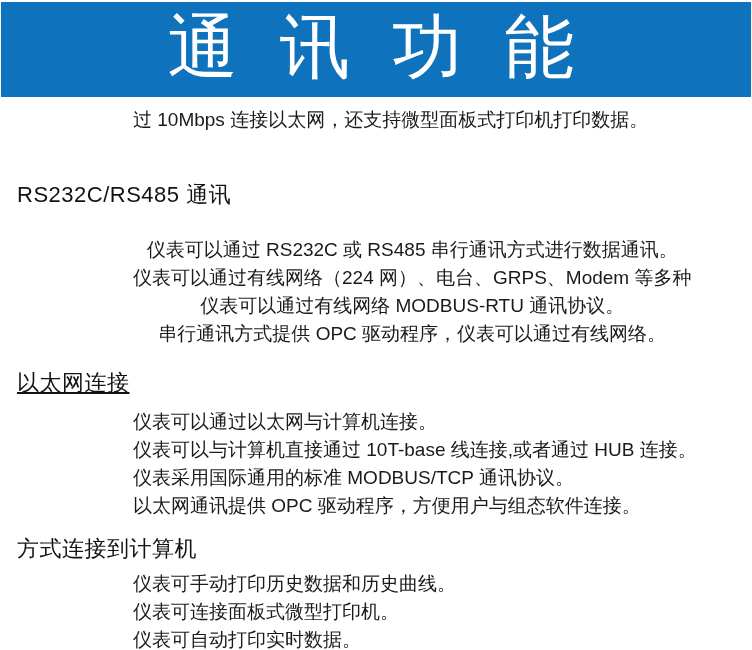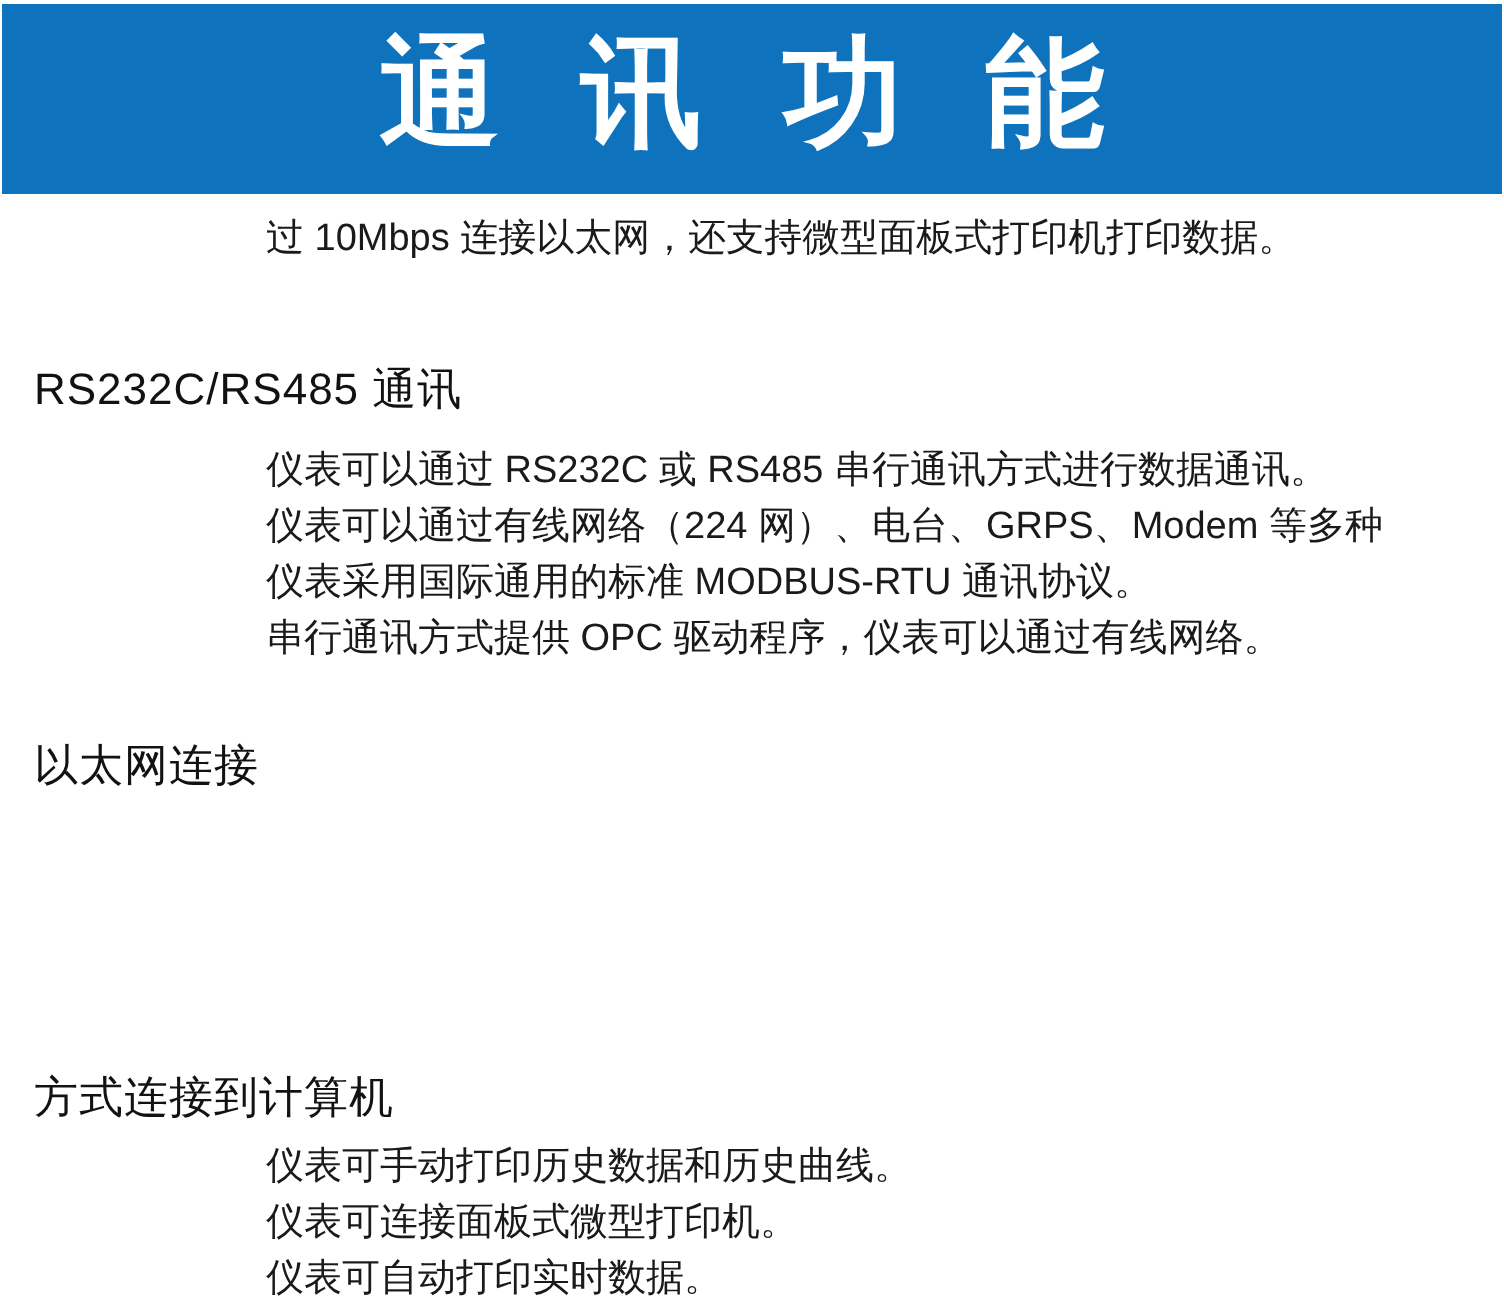--- a/index.html
+++ b/index.html
@@ -19,22 +19,22 @@
     position: absolute;
     left: 1px; top: 2px;
     width: 750px; height: 95px;
     background: #0e72bc;
     display: flex;
     align-items: center;
     justify-content: center;
   }
   .banner-title {
     color: #ffffff;
-    font-size: 60px;
-    font-weight: bold;
+    font-size: 70px;
+    font-weight: normal;
     letter-spacing: 10px;
     white-space: nowrap;
     font-family: "DejaVu Sans", "Liberation Sans", sans-serif;
     transform: translateY(-2px);
   }
   .intro {
     position: absolute;
     left: 133px; top: 106px;
     font-size: 19px;
     line-height: 28px;
@@ -52,22 +52,22 @@
   .section-body {
     position: absolute;
     left: 133px;
     font-size: 19px;
     line-height: 28px;
     color: #1a1a1a;
   }
   .section-body .line { white-space: nowrap; }
 
   .heading-rs  { top: 180px; }
-  .body-rs     { top: 222px; }
-  .heading-eth { top: 368px; }
+  .body-rs     { top: 236px; text-align: center; }
+  .heading-eth { top: 368px; text-decoration: underline; }
   .body-eth    { top: 408px; }
   .heading-prn { top: 534px; }
   .body-prn    { top: 570px; }
 </style>
 </head>
 <body>
 
 <div class="page">
 
   <div class="banner">
@@ -75,25 +75,31 @@
   </div>
 
   <div class="intro">
     <div class="line">过 10Mbps 连接以太网，还支持微型面板式打印机打印数据。</div>
   </div>
 
   <div class="section-heading heading-rs">RS232C/RS485 通讯</div>
   <div class="section-body body-rs">
     <div class="line">仪表可以通过 RS232C 或 RS485 串行通讯方式进行数据通讯。</div>
     <div class="line">仪表可以通过有线网络（224 网）、电台、GRPS、Modem 等多种</div>
-    <div class="line">仪表采用国际通用的标准 MODBUS-RTU 通讯协议。</div>
+    <div class="line">仪表可以通过有线网络 MODBUS-RTU 通讯协议。</div>
     <div class="line">串行通讯方式提供 OPC 驱动程序，仪表可以通过有线网络。</div>
   </div>
 
   <div class="section-heading heading-eth">以太网连接</div>
+  <div class="section-body body-eth">
+    <div class="line">仪表可以通过以太网与计算机连接。</div>
+    <div class="line">仪表可以与计算机直接通过 10T-base 线连接,或者通过 HUB 连接。</div>
+    <div class="line">仪表采用国际通用的标准 MODBUS/TCP 通讯协议。</div>
+    <div class="line">以太网通讯提供 OPC 驱动程序，方便用户与组态软件连接。</div>
+  </div>
 
   <div class="section-heading heading-prn">方式连接到计算机</div>
   <div class="section-body body-prn">
     <div class="line">仪表可手动打印历史数据和历史曲线。</div>
     <div class="line">仪表可连接面板式微型打印机。</div>
     <div class="line">仪表可自动打印实时数据。</div>
   </div>
 
 </div>
 

